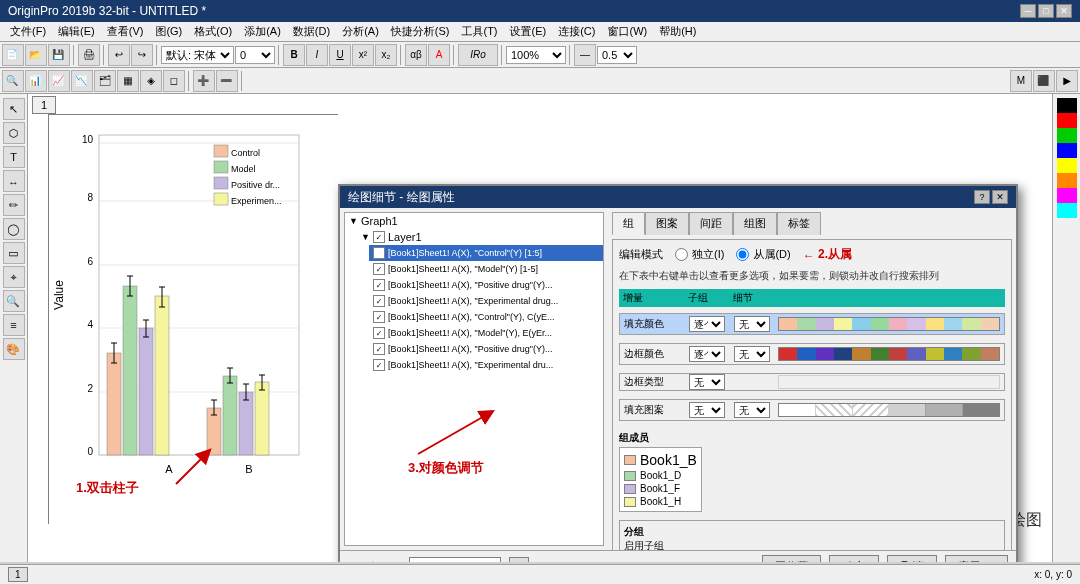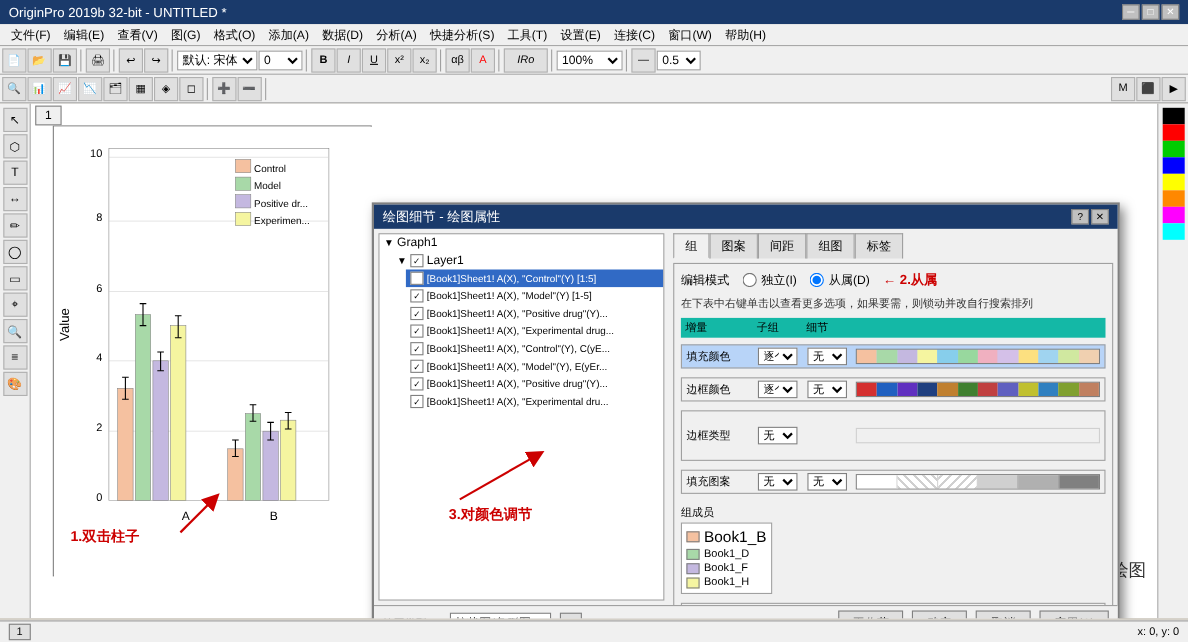--- a/index.html
+++ b/index.html
@@ -487,21 +487,21 @@
         <text x="182" y="41" font-size="9" fill="#000">Control</text>
         <rect x="165" y="46" width="14" height="12" fill="#a8d9a8" stroke="#808080" stroke-width="0.5"></rect>
         <text x="182" y="57" font-size="9" fill="#000">Model</text>
         <rect x="165" y="62" width="14" height="12" fill="#c4b8e0" stroke="#808080" stroke-width="0.5"></rect>
         <text x="182" y="73" font-size="9" fill="#000">Positive dr...</text>
         <rect x="165" y="78" width="14" height="12" fill="#f5f5a0" stroke="#808080" stroke-width="0.5"></rect>
         <text x="182" y="89" font-size="9" fill="#000">Experimen...</text>
       </svg>
     </div>
 
-    <div class="annotation" style="left:36px; top:350px;">
+    <div class="annotation" style="left:48px; top:350px;">
       <svg width="120" height="50" style="overflow:visible;">
         <defs>
             <marker id="arr1" markerWidth="8" markerHeight="8" refX="4" refY="4" orient="auto">
               <path d="M0,0 L0,8 L8,4 z" fill="#cc0000"></path>
             </marker>
           </defs>
         <line x1="100" y1="40" x2="130" y2="10" stroke="#cc0000" stroke-width="2" marker-end="url(#arr1)"></line>
         <text x="0" y="48" font-size="13" font-weight="bold" fill="#cc0000">1.双击柱子</text>
       </svg>
     </div>
@@ -647,21 +647,21 @@
                 <div style="flex:1; background:#408030;"></div>
                 <div style="flex:1; background:#c04040;"></div>
                 <div style="flex:1; background:#6060c0;"></div>
                 <div style="flex:1; background:#c0c030;"></div>
                 <div style="flex:1; background:#3080c0;"></div>
                 <div style="flex:1; background:#80a030;"></div>
                 <div style="flex:1; background:#c08060;"></div>
               </div>
             </div>
 
-            <div style="display:grid; grid-template-columns:65px 45px 40px 1fr; align-items:center; padding:14px 4px; border:1px solid #a0a0a0; font-size:10px; margin-top:2px;">
+            <div style="display:grid; grid-template-columns:65px 45px 40px 1fr; align-items:center; padding:0 4px; border:1px solid #a0a0a0; font-size:10px; margin-top:2px;">
               <span>边框类型</span>
               <select class="mini-select"><option>无</option></select>
               <span></span>
               <div style="height:14px; background:#f0f0f0; border:1px solid #d0d0d0; margin-left:4px;"></div>
             </div>
 
             <div style="display:grid; grid-template-columns:65px 45px 40px 1fr; align-items:center; padding:2px 4px; border:1px solid #a0a0a0; font-size:10px; margin-top:2px;">
               <span>填充图案</span>
               <select class="mini-select"><option>无</option></select>
               <select class="mini-select"><option>无</option></select>
@@ -670,21 +670,21 @@
                 <div style="flex:1; background:repeating-linear-gradient(45deg, #d0d0d0 0px,#d0d0d0 2px,white 2px,white 6px); border-right:1px solid #d0d0d0;"></div>
                 <div style="flex:1; background:repeating-linear-gradient(-45deg, #d0d0d0 0px,#d0d0d0 2px,white 2px,white 6px); border-right:1px solid #d0d0d0;"></div>
                 <div style="flex:1; background:#d0d0d0; border-right:1px solid #a0a0a0;"></div>
                 <div style="flex:1; background:#b0b0b0; border-right:1px solid #a0a0a0;"></div>
                 <div style="flex:1; background:#808080;"></div>
               </div>
             </div>
 
             <div style="display:flex; gap:8px; margin-top:4px;">
               <div style="display:flex; flex-direction:column; gap:2px;">
-                <span style="font-size:10px; font-weight:normal;">组成员</span>
+                <span style="font-size:10px; font-weight:bold;">组成员</span>
                 <div style="display:flex; flex-direction:column; gap:2px; background:white; border:1px solid #a0a0a0; padding:4px; min-width:80px;">
                   <div style="display:flex; align-items:center; gap:4px; font-size:14px;">
                     <div style="width:12px; height:10px; background:#f5c1a0; border:1px solid #808080;"></div>
                     <span>Book1_B</span>
                   </div>
                   <div style="display:flex; align-items:center; gap:4px; font-size:10px;">
                     <div style="width:12px; height:10px; background:#a8d9a8; border:1px solid #808080;"></div>
                     <span>Book1_D</span>
                   </div>
                   <div style="display:flex; align-items:center; gap:4px; font-size:10px;">

